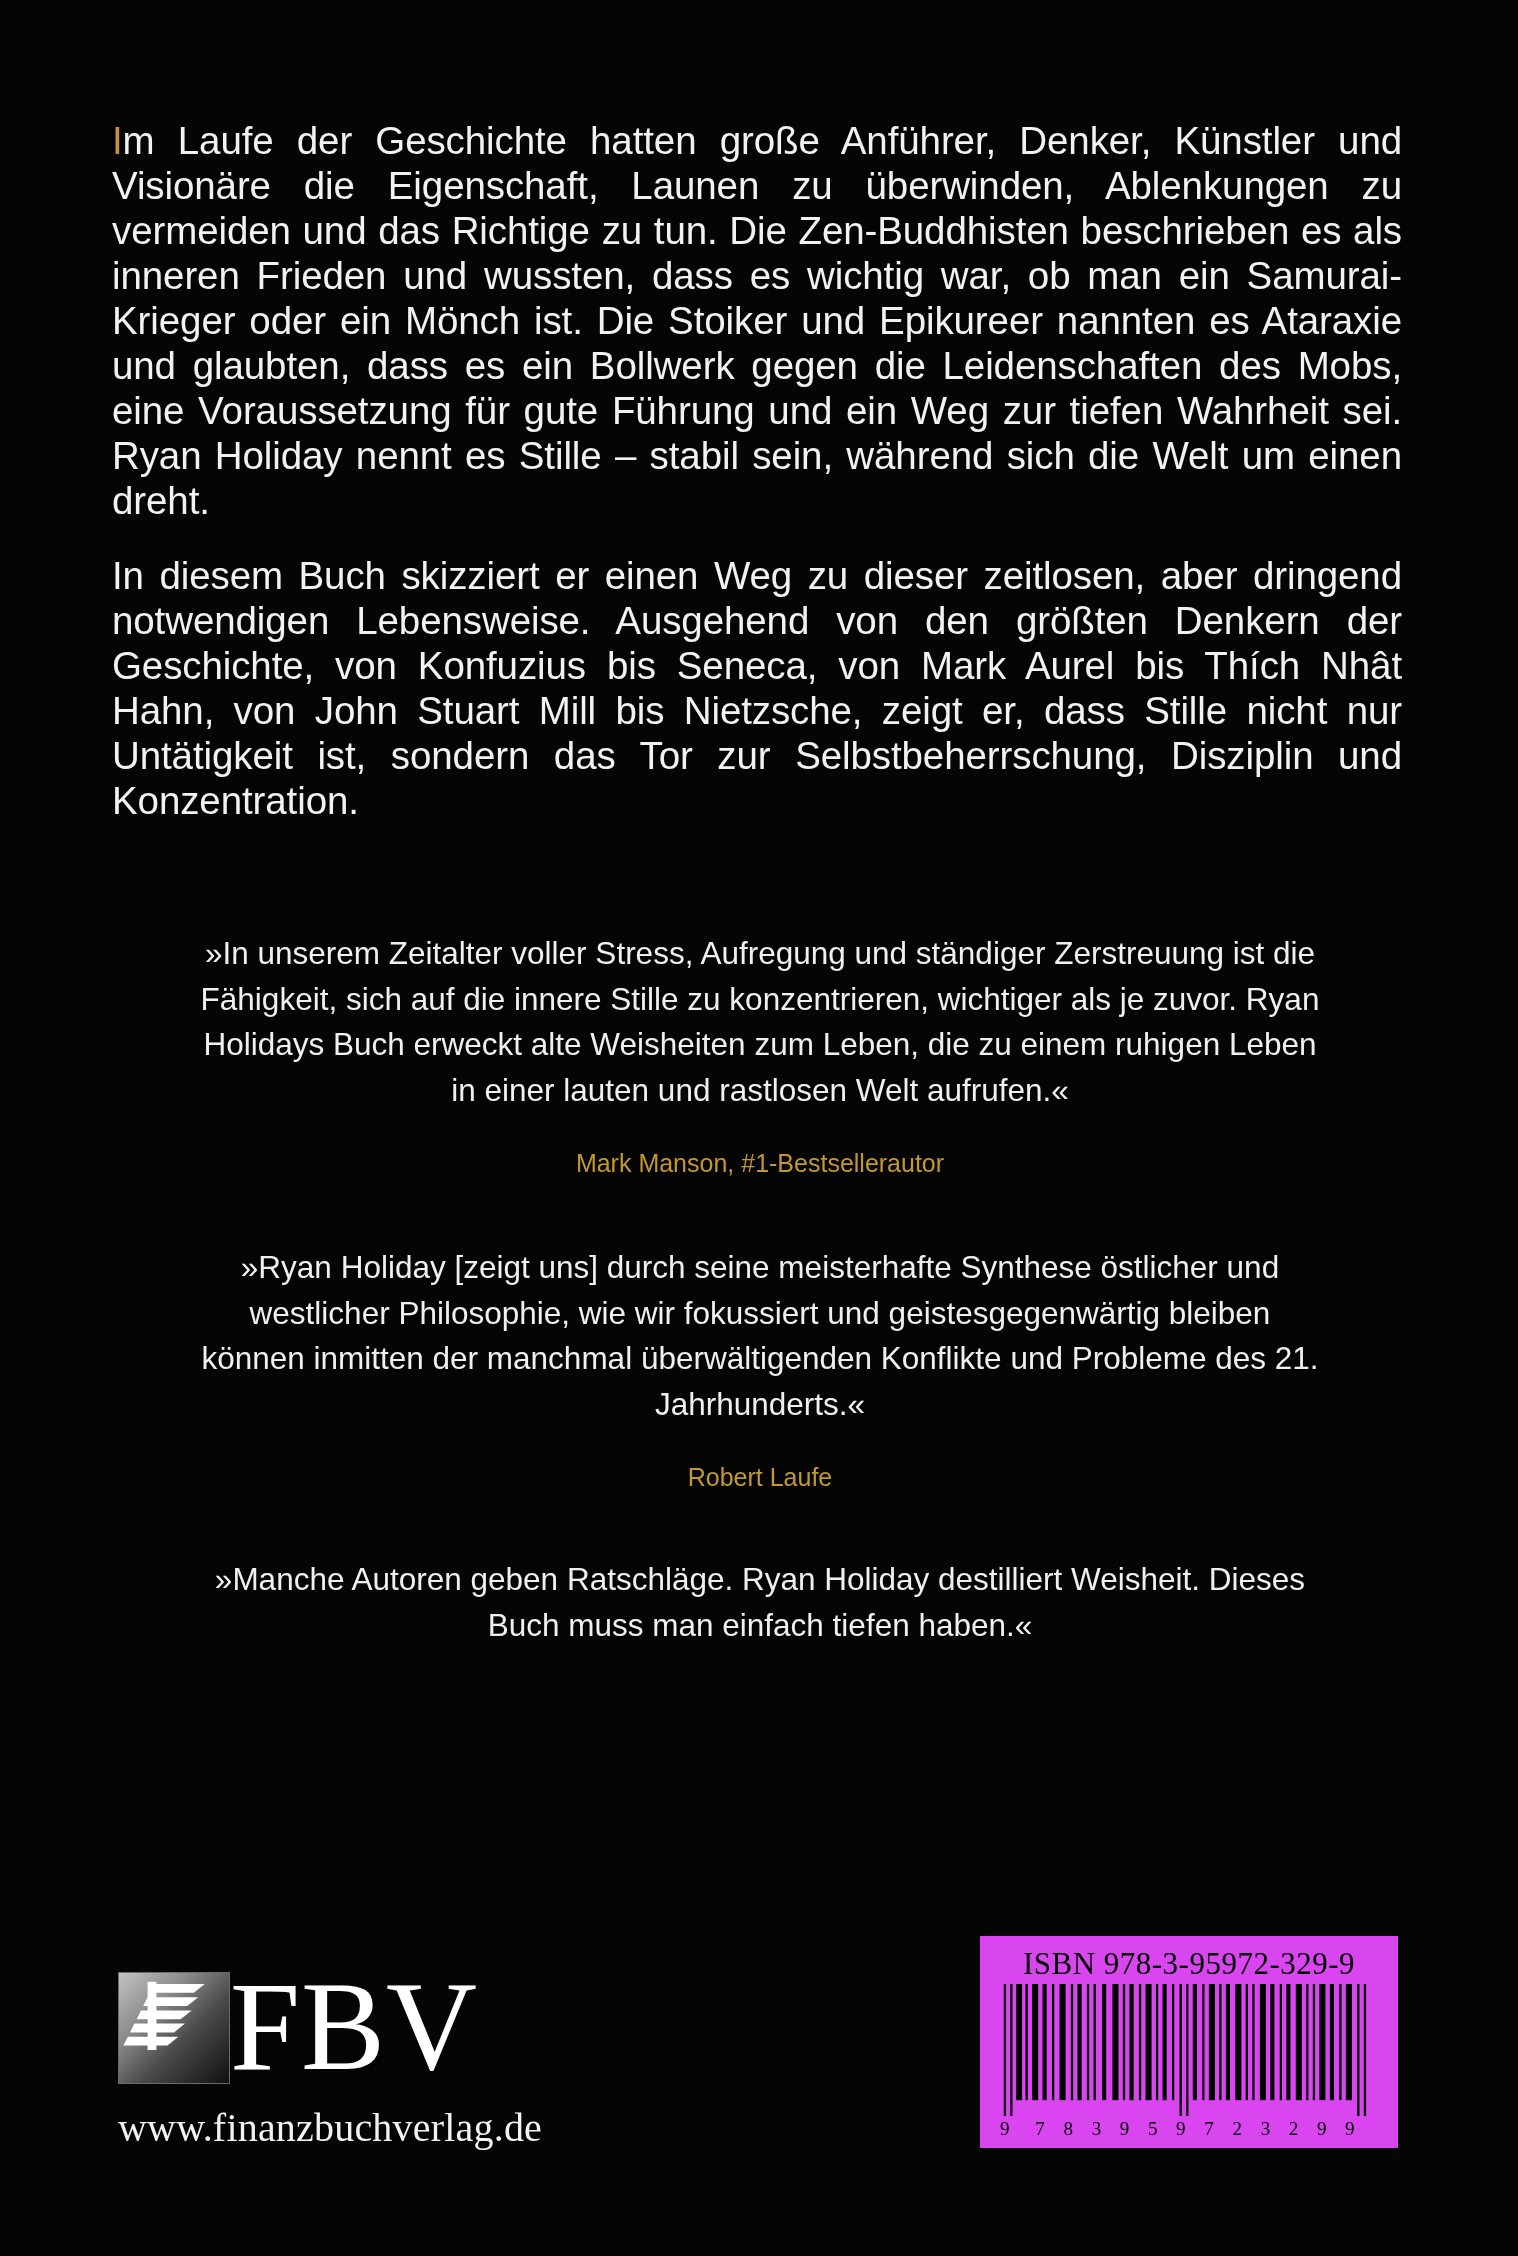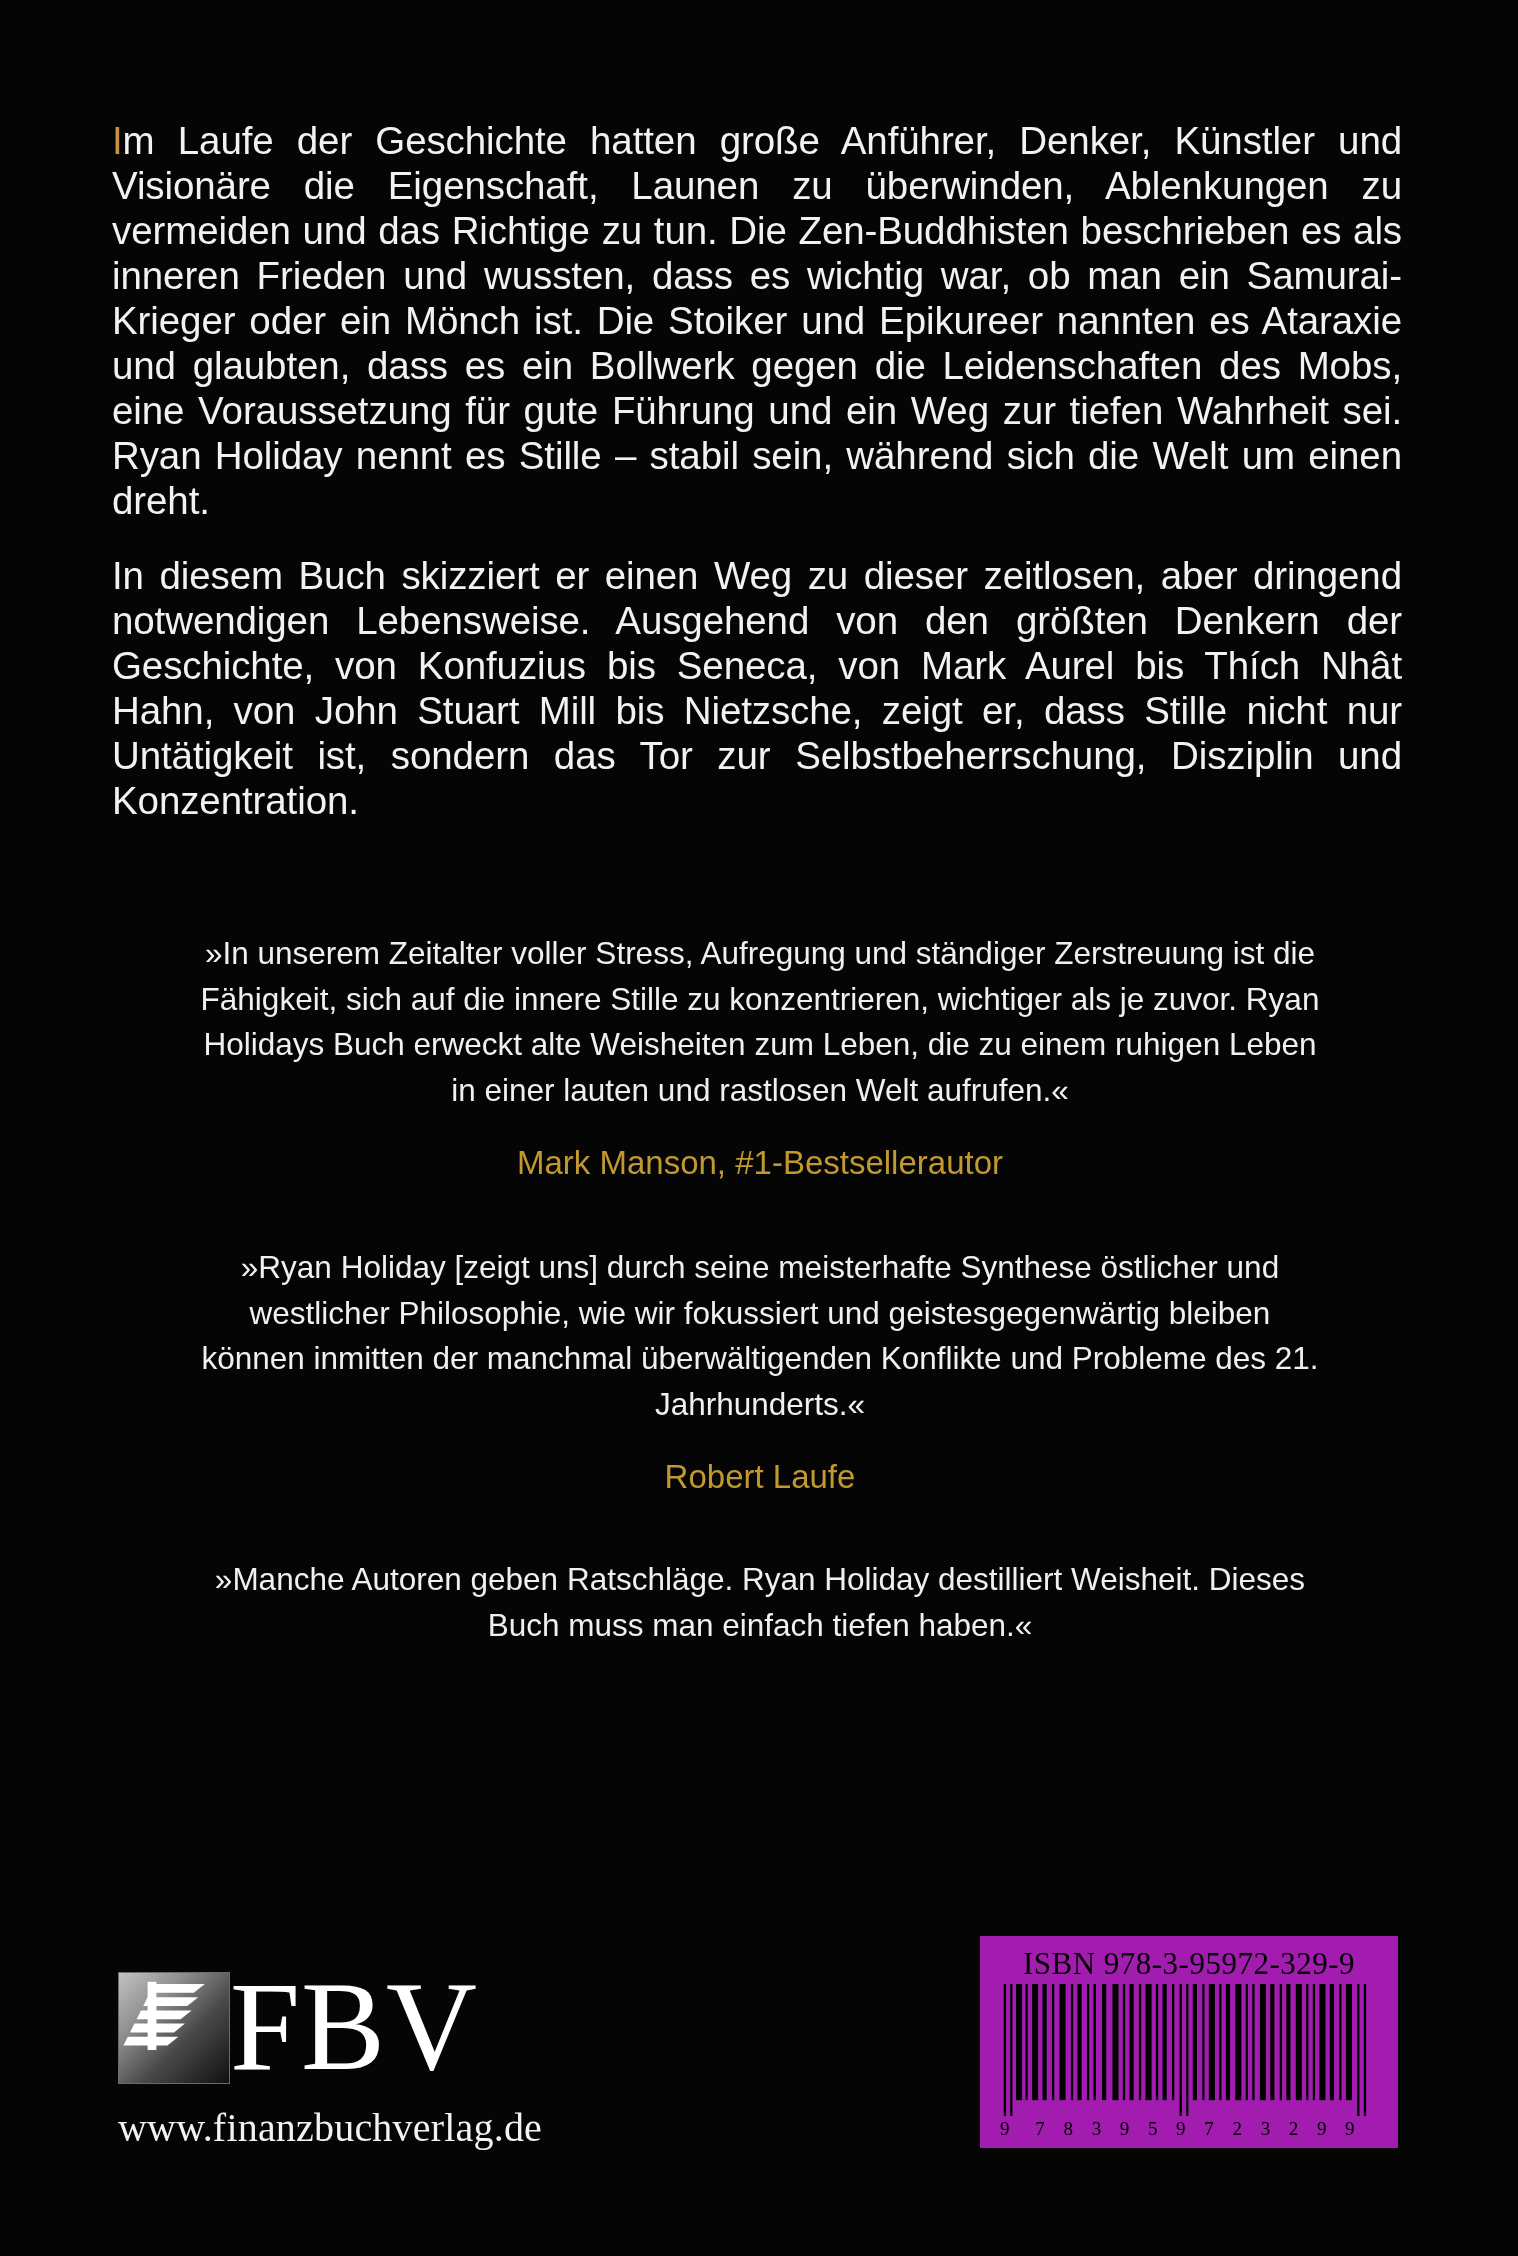--- a/index.html
+++ b/index.html
@@ -59,21 +59,21 @@
   .quote-text {
     font-size: 31.5px;
     line-height: 45.5px;
     color: #f0f0f0;
     margin: 16px auto;
     max-width: 1130px;
     font-stretch: condensed;
   }
   .quote-attrib {
     margin-top: 28px;
-    font-size: 33px;
+    font-size: 25px;
     line-height: 44px;
     color: #c2992f;
     font-stretch: condensed;
   }
   .quote-attrib .line2 { display: block; }
 
   #quote-0 { margin-bottom: 60px; }
   #quote-1 { margin-bottom: 58px; text-align: center; }
 
   
@@ -123,21 +123,21 @@
     letter-spacing: 0.2px;
   }
 
   
   .barcode-box {
     position: absolute;
     right: 120px;
     bottom: 108px;
     width: 418px;
     height: 212px;
-    background: #a21caf;
+    background: #d946ef;
     color: #000000;
     box-sizing: border-box;
     padding: 10px 14px 6px 14px;
     display: flex;
     flex-direction: column;
   }
   .isbn-label {
     font-family: "Liberation Serif", serif;
     font-size: 31px;
     text-align: center;

